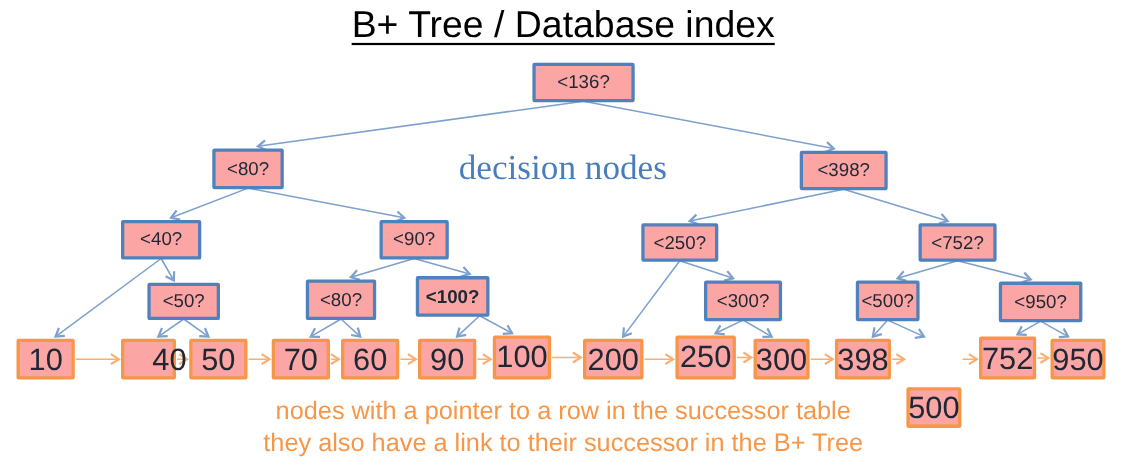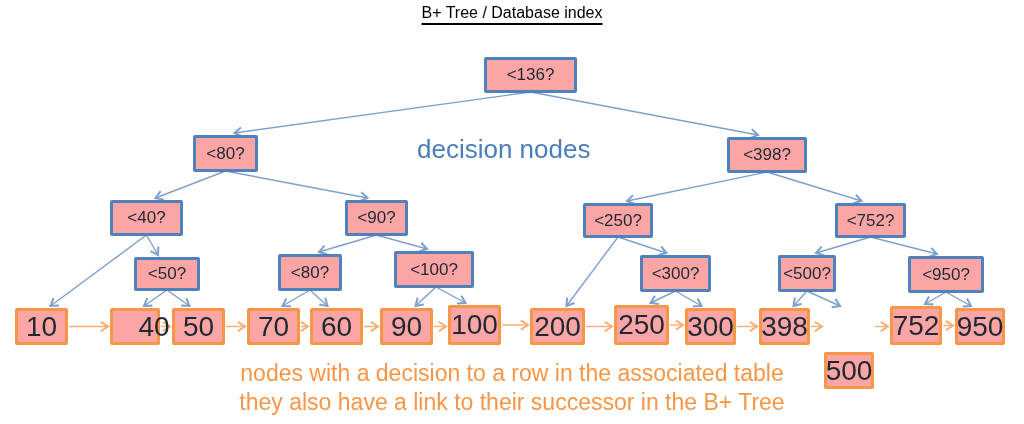--- a/index.html
+++ b/index.html
@@ -14,21 +14,21 @@
     background: #ffffff;
     overflow: hidden;
     font-family: "Liberation Sans", "DejaVu Sans", sans-serif;
   }
   #page-title {
     position: absolute;
     top: 4px;
     left: 0;
     width: 100%;
     text-align: center;
-    font-size: 16px;
+    font-size: 34px;
     font-weight: 400;
     color: var(--title-text, #000);
     text-decoration: underline;
     text-decoration-thickness: 2px;
     text-underline-offset: 5px;
     margin: 0;
   }
   #edge-layer {
     position: absolute;
     top: 0;
@@ -51,22 +51,23 @@
     font-size: 17px;
   }
   .leaf-node {
     border: 3px solid var(--leaf-border, #f79646);
     font-size: 28px;
   }
   #decision-label {
     position: absolute;
     left: 417px;
     top: 134px;
-    font-size: 26px;
+    font-size: 32px;
     color: var(--decision-label, #4a7ebb);
+    font-family: Liberation Serif, serif;
   }
   #leaf-note {
     position: absolute;
     top: 359px;
     left: 0;
     width: 100%;
     text-align: center;
     font-size: 23px;
     line-height: 29px;
     color: var(--note-text, #f79646);
@@ -129,37 +130,37 @@
   <div id="node-layer">
       <div class="decision-node" style="left: 484px; top: 57px; width: 93px; height: 36px;">&lt;136?</div>
       <div class="decision-node" style="left: 193px; top: 135px; width: 65px; height: 37px;">&lt;80?</div>
       <div class="decision-node" style="left: 727px; top: 137px; width: 80px; height: 36px;">&lt;398?</div>
       <div class="decision-node" style="left: 110px; top: 200px; width: 73px; height: 36px; text-align: center;">&lt;40?</div>
       <div class="decision-node" style="left: 345px; top: 200px; width: 63px; height: 36px;">&lt;90?</div>
       <div class="decision-node" style="left: 583px; top: 203px; width: 70px; height: 35px;">&lt;250?</div>
       <div class="decision-node" style="left: 835px; top: 203px; width: 71px; height: 35px;">&lt;752?</div>
       <div class="decision-node" style="left: 134px; top: 257px; width: 66px; height: 34px;">&lt;50?</div>
       <div class="decision-node" style="left: 278px; top: 254px; width: 64px; height: 37px;">&lt;80?</div>
-      <div class="decision-node" style="left: 394px; top: 251px; width: 80px; height: 37px;">&lt;100?</div>
+      <div class="decision-node" style="left: 378px; top: 251px; width: 67px; height: 37px; font-weight: bold;">&lt;100?</div>
       <div class="decision-node" style="left: 640px; top: 255px; width: 71px; height: 37px;">&lt;300?</div>
       <div class="decision-node" style="left: 778px; top: 255px; width: 58px; height: 37px;">&lt;500?</div>
       <div class="decision-node" style="left: 908px; top: 256px; width: 76px; height: 37px;">&lt;950?</div>
       <div class="leaf-node" style="left: 15px; top: 308px; width: 53px; height: 37px;">10</div>
       <div class="leaf-node" style="left: 110px; top: 308px; width: 50px; height: 37px; padding-left: 38px;">40</div>
       <div class="leaf-node" style="left: 172px; top: 308px; width: 53px; height: 37px;">50</div>
       <div class="leaf-node" style="left: 247px; top: 308px; width: 53px; height: 37px;">70</div>
       <div class="leaf-node" style="left: 310px; top: 308px; width: 53px; height: 37px;">60</div>
       <div class="leaf-node" style="left: 380px; top: 308px; width: 53px; height: 37px;">90</div>
       <div class="leaf-node" style="left: 448px; top: 305px; width: 53px; height: 40px;">100</div>
       <div class="leaf-node" style="left: 530px; top: 308px; width: 55px; height: 37px;">200</div>
       <div class="leaf-node" style="left: 614px; top: 305px; width: 55px; height: 40px;">250</div>
       <div class="leaf-node" style="left: 685px; top: 308px; width: 51px; height: 37px;">300</div>
       <div class="leaf-node" style="left: 759px; top: 308px; width: 51px; height: 37px;">398</div>
       <div class="leaf-node" style="left: 824px; top: 308px; width: 50px; height: 37px; margin-top: 44px;">500</div>
       <div class="leaf-node" style="left: 890px; top: 306px; width: 52px; height: 39px; text-align: right;">752</div>
       <div class="leaf-node" style="left: 955px; top: 308px; width: 50px; height: 37px;">950</div>
     </div>
   <div id="decision-label">decision nodes</div>
   <div id="leaf-note">
-    <div>nodes with a decision to a row in the associated table</div>
+    <div>nodes with a pointer to a row in the successor table</div>
     <div>they also have a link to their successor in the B+ Tree</div>
   </div>
 </div>
 
 </body></html>

